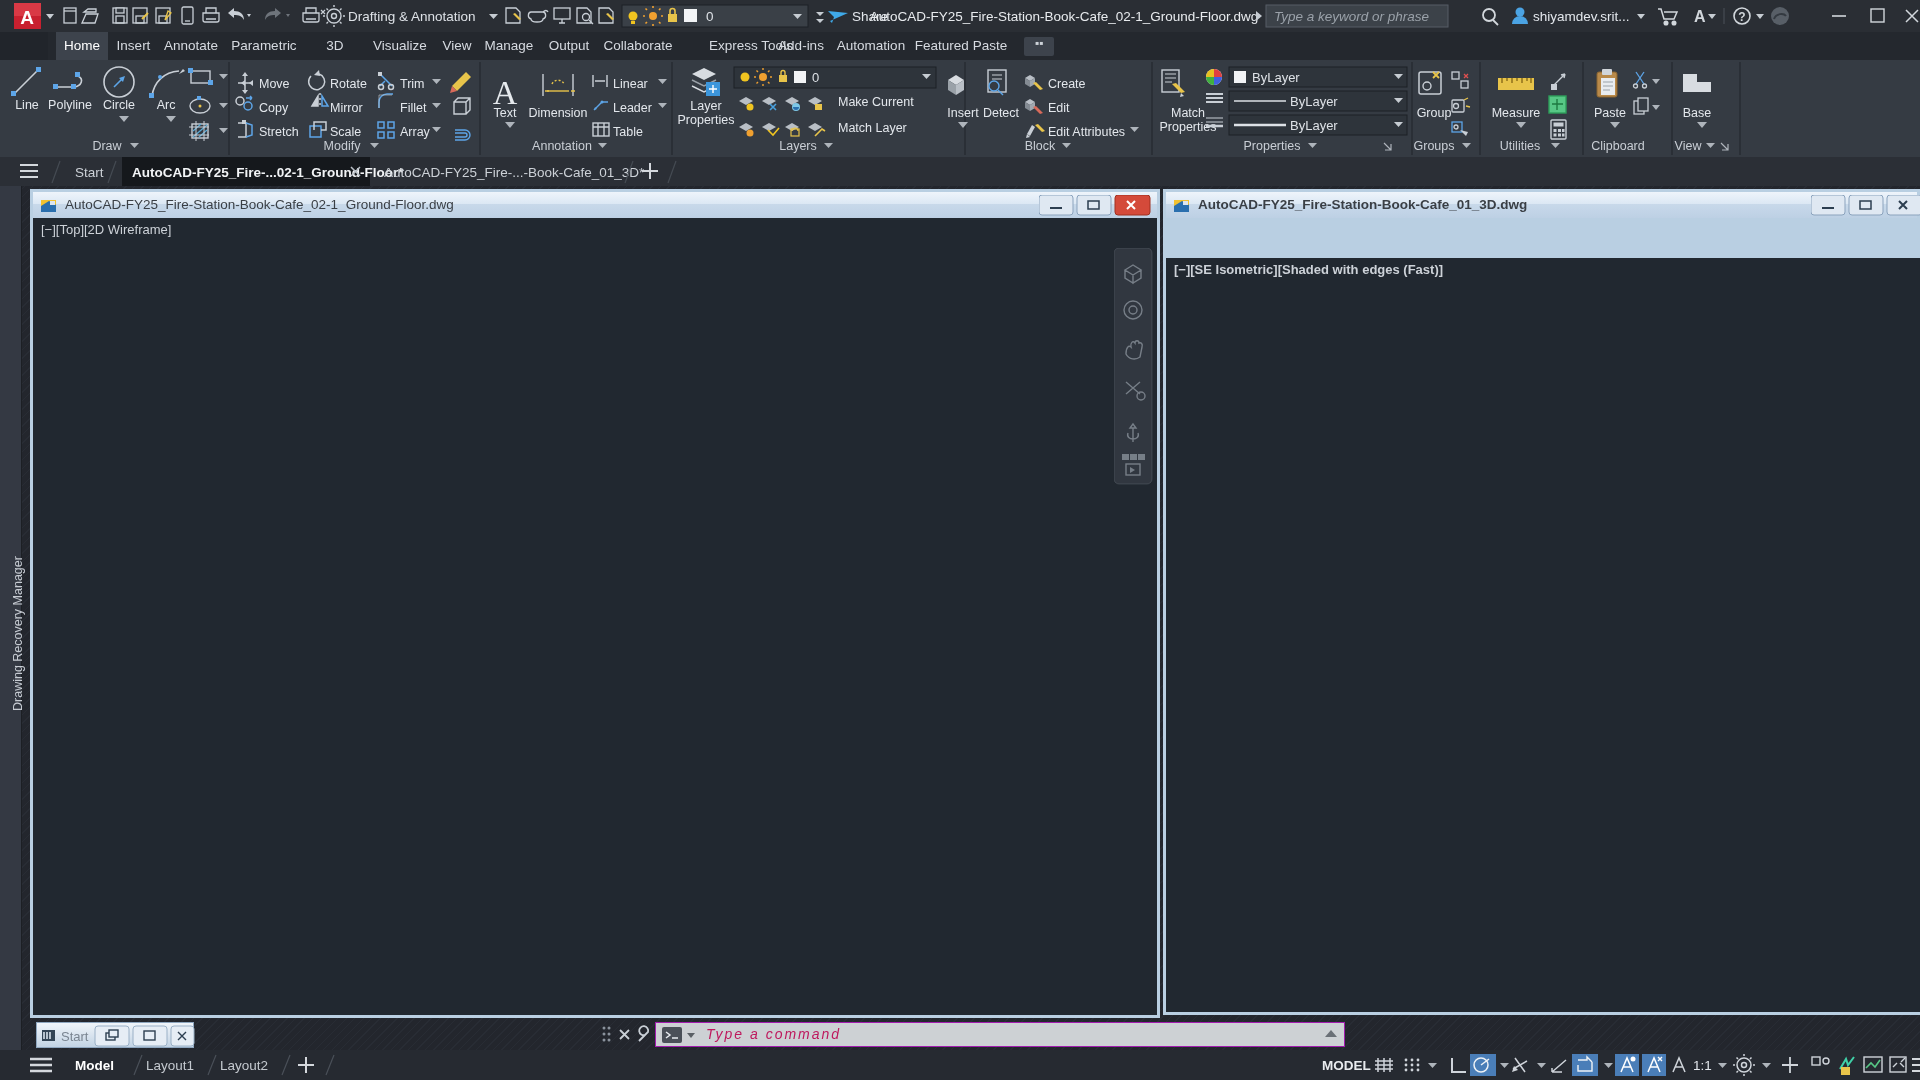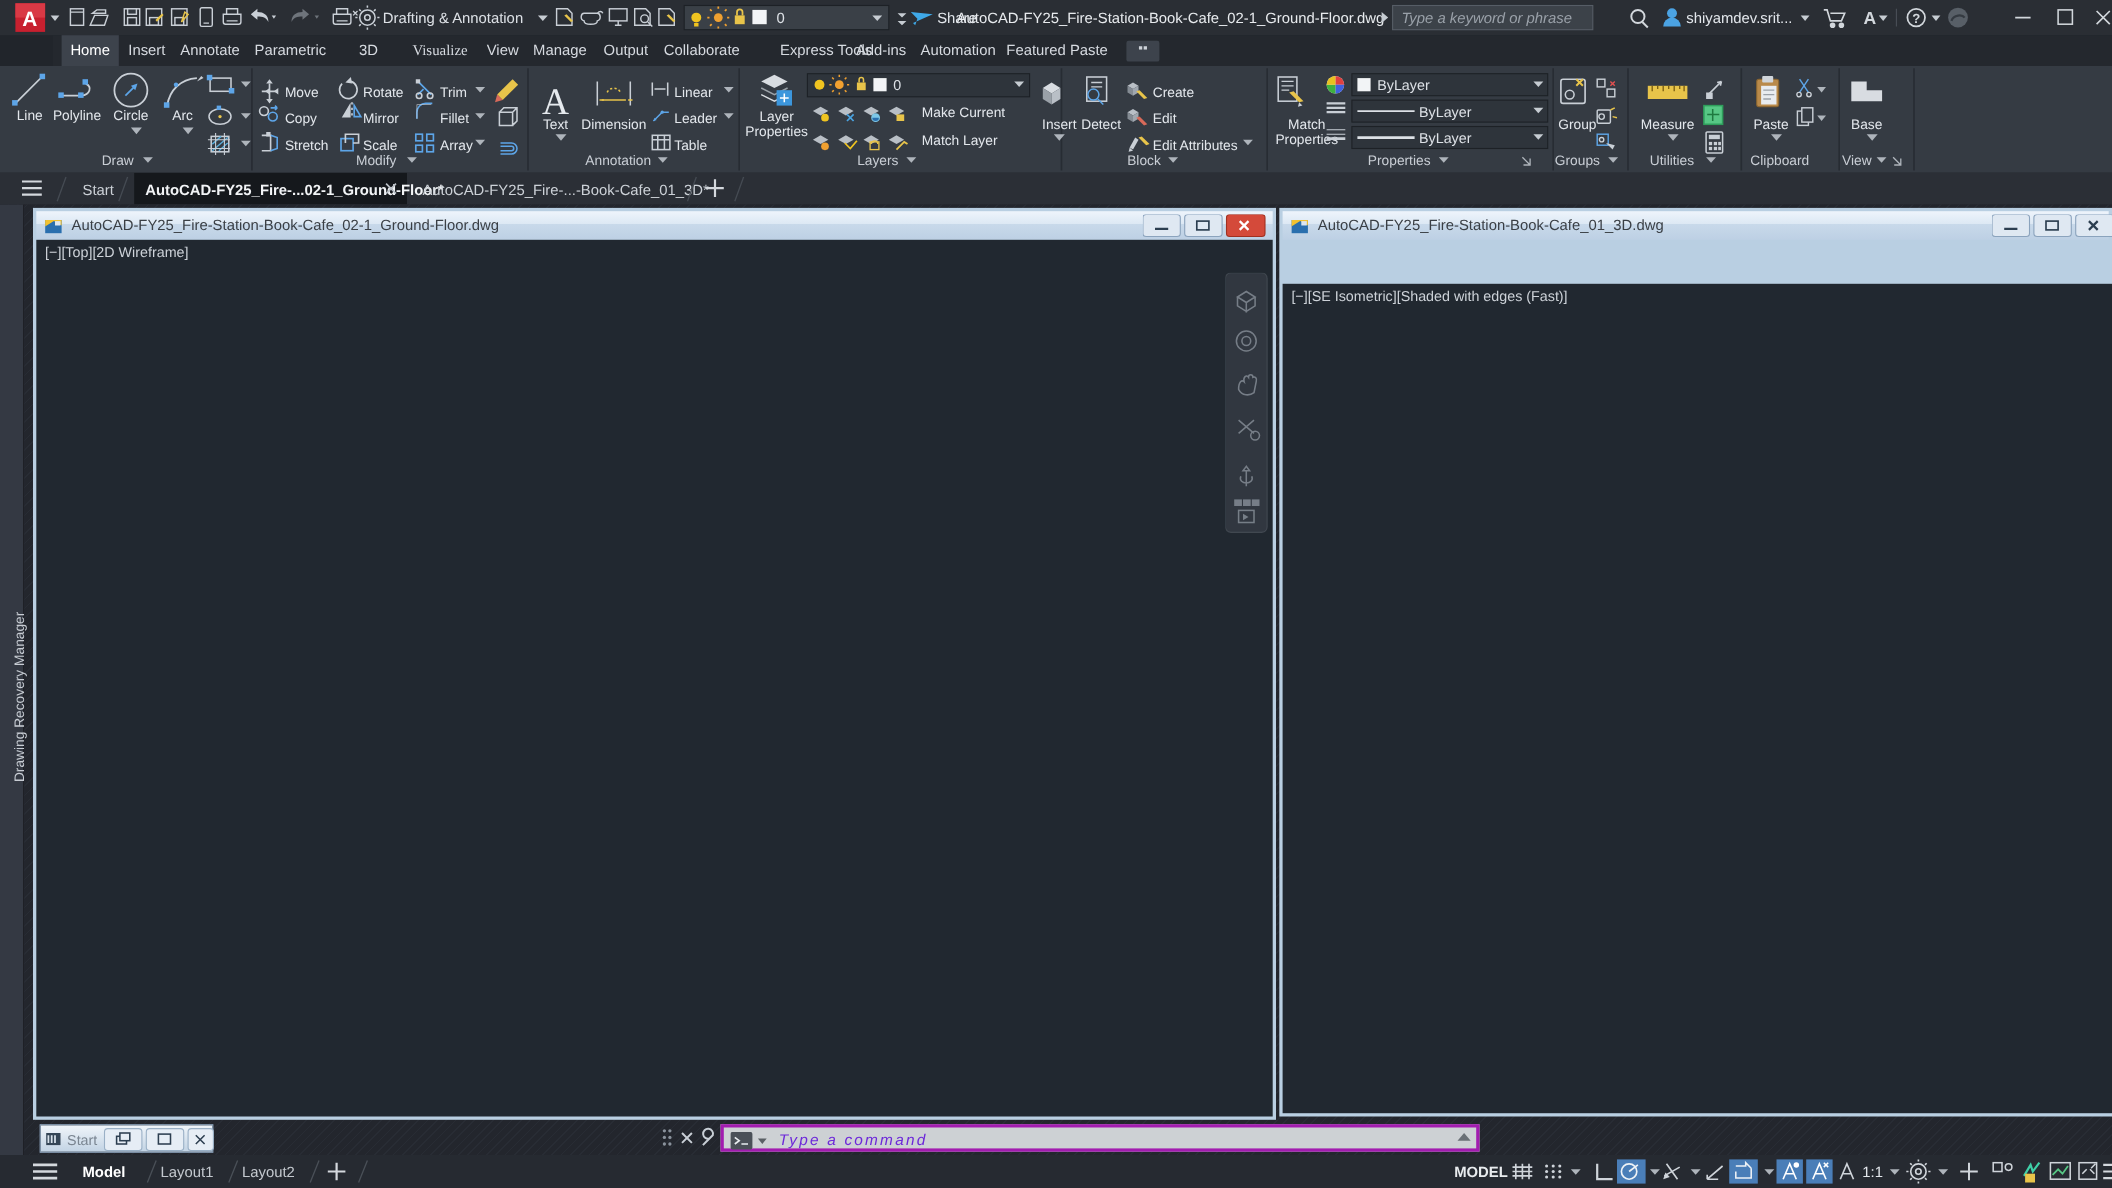--- a/index.html
+++ b/index.html
@@ -24,21 +24,21 @@
 #drm .vtxt{position:absolute;left:-62px;top:438px;width:160px;transform:rotate(-90deg);transform-origin:center;color:#c7ccd3;font-size:12.5px;white-space:nowrap;}
 
 .cwin{position:absolute;background:#b9cfe2;}
 .cwin .tbar{position:absolute;left:3px;top:3px;right:3px;height:26px;
 background:linear-gradient(#eef4fb 0%,#dce8f4 45%,#c8d9ea 46%,#bdd0e4 100%);
 color:#3a3f45;font-size:13.5px;line-height:26px;}
 .cwin .canvas{position:absolute;background:#212830;overflow:hidden;}
 .vplabel{position:absolute;left:8px;top:4px;color:#cdd2d8;font-size:13px;text-align:right;}
 
 #cmdline{position:absolute;left:601px;top:1022px;width:744px;height:25px;}
-#cmdbox{position:absolute;left:54px;top:0;width:690px;height:25px;background:#cdd1d4;border:3px solid #a21caf;color:#6d28d9;font-style:italic;font-size:14px;line-height:23px;}
+#cmdbox{position:absolute;left:54px;top:0;width:690px;height:25px;background:#cdd1d4;border:1px solid #a21caf;color:#be185d;font-style:italic;font-size:14px;line-height:23px;}
 
 #statusbar{position:absolute;left:0;top:1050px;width:1920px;height:30px;background:#262a31;}
 </style>
 </head>
 <body>
 <div id="app">
   <div id="titlebar">
     <svg class="abs" style="left:0;top:0" width="1920" height="32">
 
       <rect x="14" y="3" width="27" height="26" fill="#c8202f"></rect>
@@ -142,21 +142,21 @@
       <rect x="1871" y="9" width="13" height="13" fill="none" stroke="#d2d7dc" stroke-width="1.4"></rect>
       <path d="M1906 10 l12 12 m0 -12 l-12 12" stroke="#d2d7dc" stroke-width="1.5"></path>
     </svg>
   </div>
   <div id="tabrow">
     <div class="rtab active" style="left:8px;width:52px;">Home</div>
     <div class="rtab" style="left:63px;width:45px;">Insert</div>
     <div class="rtab" style="left:110px;width:66px;">Annotate</div>
     <div class="rtab" style="left:178px;width:76px;text-align:center;">Parametric</div>
     <div class="rtab" style="left:256px;width:62px;">3D Manage</div>
-    <div class="rtab" style="left:320px;width:64px;font-family:Liberation Serif, serif;">Visualize</div>
+    <div class="rtab" style="left:320px;width:64px;">Visualize</div>
     <div class="rtab" style="left:386px;width:46px;">View</div>
     <div class="rtab" style="left:430px;width:62px;">Manage</div>
     <div class="rtab" style="left:492px;width:58px;">Output</div>
     <div class="rtab" style="left:548px;width:84px;">Collaborate</div>
     <div class="rtab" style="left:656px;width:94px;">Express Tools</div>
     <div class="rtab" style="left:722px;width:62px;">Add-ins</div>
     <div class="rtab" style="left:782px;width:82px;">Automation</div>
     <div class="rtab" style="left:864px;width:98px;">Featured Paste</div>
     <div class="abs" style="left:976px;top:5px;width:30px;height:19px;background:#3d434c;border-radius:2px;color:#cdd2d8;text-align:center;line-height:12px;font-size:12px;">▪▪</div>
   </div>
@@ -581,21 +581,21 @@
               <rect x="8" y="206" width="7" height="6"></rect>
               <rect x="16" y="206" width="7" height="6"></rect>
               <rect x="24" y="206" width="7" height="6"></rect>
             </g>
           <rect x="12" y="216" width="14" height="11"></rect>
             <path d="M16 219 l5 3 l-5 3 z" fill="#8e969f" stroke="none"></path>
         </g>
       </svg>
     </div>
   </div>
-  <div id="rightwin" class="cwin" style="left:1163px;top:189px;width:757px;height:826px;">
+  <div id="rightwin" class="cwin" style="left:1163px;top:189px;width:757px;height:826px;font-weight:bold;">
     <div class="tbar">
       <svg class="abs" style="left:8px;top:5px" width="18" height="16">
           <rect x="0" y="3" width="15" height="12" fill="#2a6fae"></rect>
           <path d="M0 3 h15 v5 l-7 -4 l-8 5 z" fill="#f2c230"></path>
           <rect x="9" y="4" width="5" height="4" fill="#dce6f0"></rect>
         </svg>
       <span style="margin-left:32px;">AutoCAD-FY25_Fire-Station-Book-Cafe_01_3D.dwg</span>
       <svg class="abs" style="left:645px;top:3px" width="112" height="21">
         <rect x="0" y="0" width="34" height="20" rx="3" fill="#dfe8f2" stroke="#8ba3bd"></rect>
         <rect x="38" y="0" width="34" height="20" rx="3" fill="#dfe8f2" stroke="#8ba3bd"></rect>

